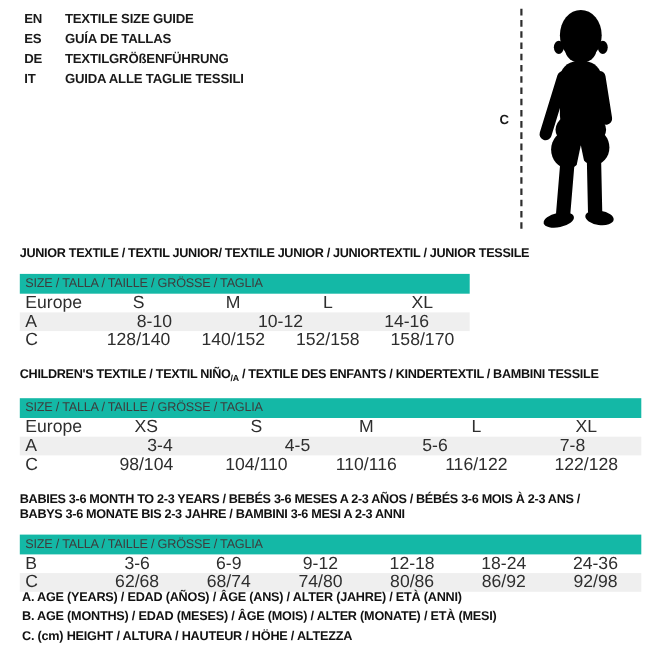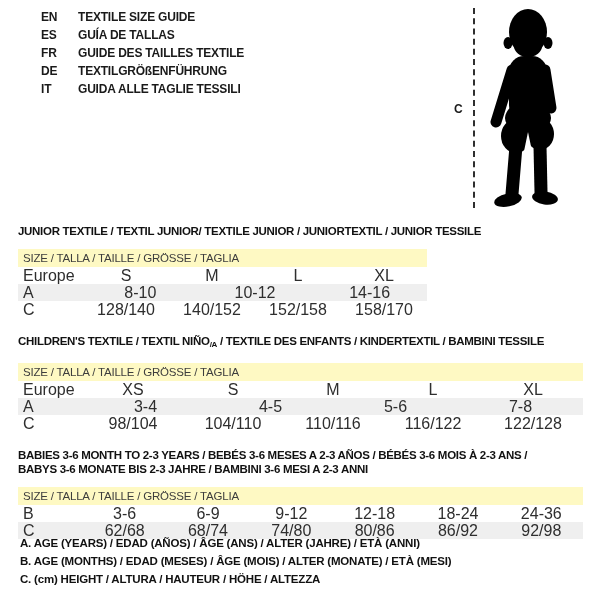--- a/index.html
+++ b/index.html
@@ -3,34 +3,34 @@
 <meta charset="utf-8">
 <style>
   html,body{margin:0;padding:0;background:#fff;}
   .page{
     position:relative;width:600px;height:600px;background:#ffffff;overflow:hidden;
     font-family:"Liberation Sans", sans-serif;color:#1a1a1a;
   }
   
   .lang-list{position:absolute;left:22px;top:8px;}
   .lang-row{display:flex;line-height:18px;font-size:12px;font-weight:bold;letter-spacing:-0.2px;}
-  .lang-code{width:37px;margin-left:19px;}
+  .lang-code{width:37px;}
   
   .figure{position:absolute;left:440px;top:4px;width:155px;height:208px;}
   .dashed-line{position:absolute;left:33px;top:4px;height:200px;width:0;border-left:2px dashed #2e2e2e;}
   .height-marker{position:absolute;left:14px;top:98px;font-size:12px;font-weight:bold;}
   .figure svg{position:absolute;left:42px;top:2px;}
   
   .tables{position:absolute;left:18px;top:224px;width:565px;}
   .size-table{margin-bottom:16px;}
   .size-table.narrow .tbl{width:409px;}
   .table-title{font-size:11.5px;font-weight:bold;letter-spacing:-0.3px;line-height:14px;margin-bottom:11px;color:#111;}
   .table-title .sub{font-size:8px;vertical-align:-2px;}
   .tbl{width:565px;}
-  .tbl-header{height:18px;line-height:18px;background:#fef9c3;color:#3d3d3d;
+  .tbl-header{height:18px;line-height:18px;background:#14b8a6;color:#3d3d3d;
     font-size:11.5px;padding-left:5px;letter-spacing:-0.2px;}
   .tbl-row{display:flex;height:17px;line-height:17px;font-size:16px;color:#2e2e2e;}
   .tbl-row.alt{background:#efefef;}
   .cell-label{width:60px;padding-left:5px;text-align:left;}
   .cell{flex:1;text-align:center;}
   
   .footnotes{position:absolute;left:20px;top:534px;}
   .footnote{font-size:11.5px;font-weight:bold;letter-spacing:-0.2px;line-height:18px;color:#111;}
 </style>
 </head>
@@ -39,24 +39,20 @@
 <div class="page">
 
   <div class="lang-list" id="langList">
       <div class="lang-row">
         <span class="lang-code">EN</span>
         <span class="lang-label">TEXTILE SIZE GUIDE</span>
       </div>
       <div class="lang-row">
         <span class="lang-code">ES</span>
         <span class="lang-label">GUÍA DE TALLAS</span>
-      </div>
-      <div class="lang-row">
-        <span class="lang-code">FR</span>
-        <span class="lang-label">GUIDE DES TAILLES TEXTILE</span>
       </div>
       <div class="lang-row">
         <span class="lang-code">DE</span>
         <span class="lang-label">TEXTILGRÖßENFÜHRUNG</span>
       </div>
       <div class="lang-row">
         <span class="lang-code">IT</span>
         <span class="lang-label">GUIDA ALLE TAGLIE TESSILI</span>
       </div>
     </div>

